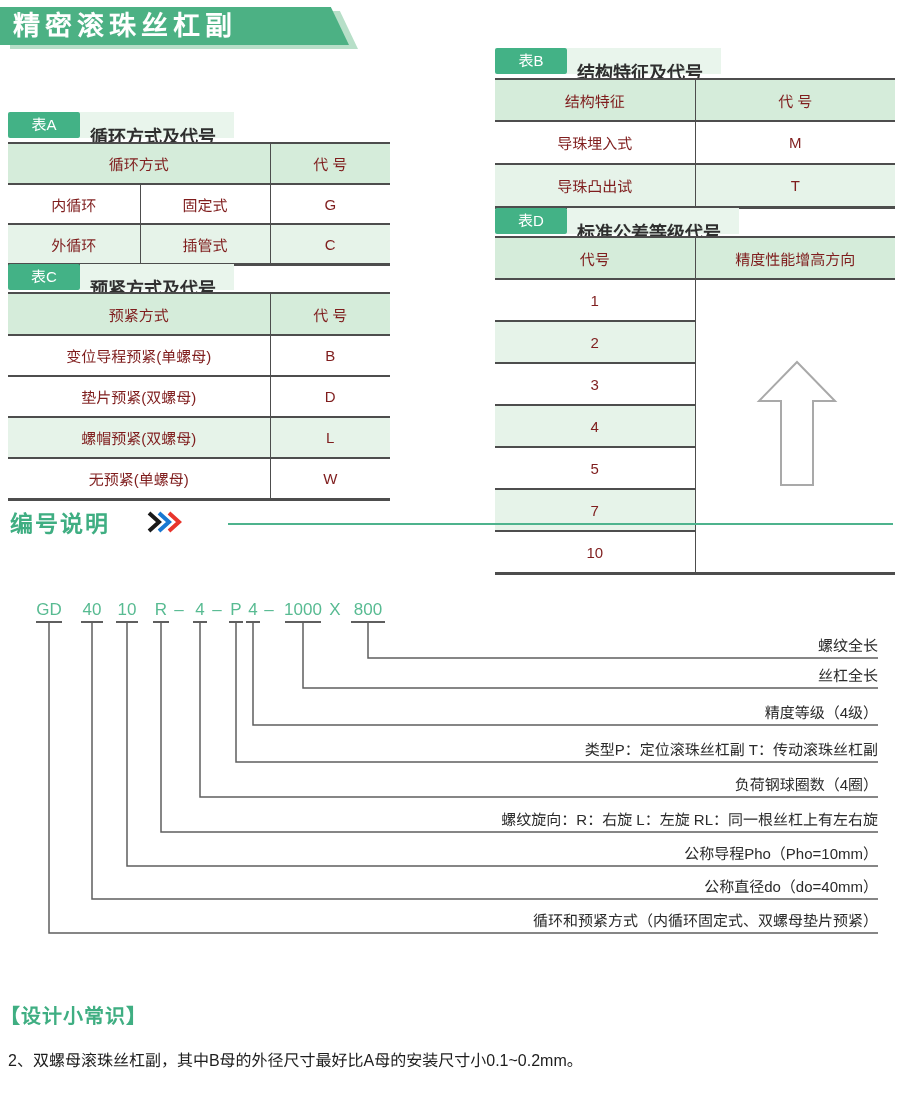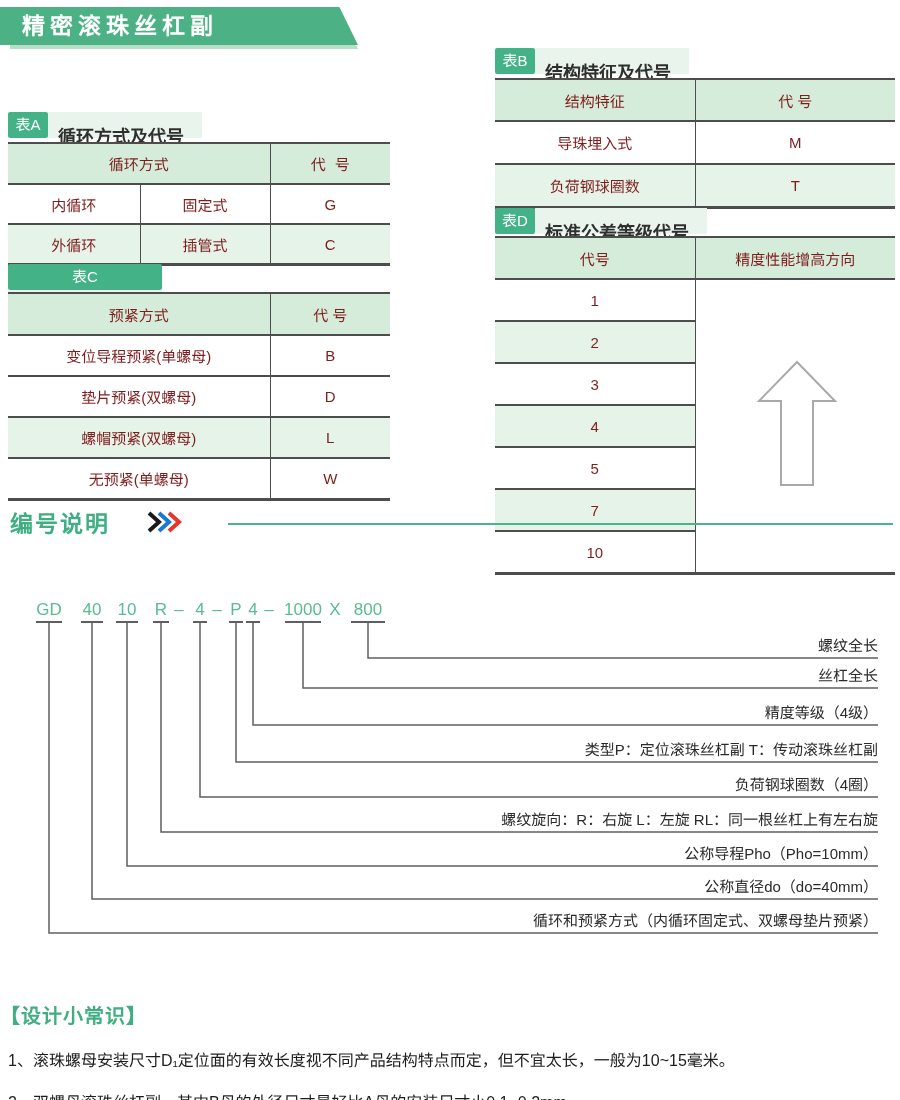--- a/index.html
+++ b/index.html
@@ -4,40 +4,40 @@
 <style>
   html,body{margin:0;padding:0;background:#fff;}
   .page{position:relative;width:900px;height:1100px;background:#ffffff;overflow:hidden;
         font-family:"Liberation Sans","DejaVu Sans",sans-serif;color:#222;}
 
   
   .banner-echo{position:absolute;left:10px;top:11px;width:348px;height:38px;background:#b7dfc8;
     clip-path:polygon(0 0,94.8% 0,100% 100%,0 100%);}
   .banner{position:absolute;left:0;top:7px;width:348px;height:38px;background:#4cb184;
     clip-path:polygon(0 0,94.8% 0,100% 100%,0 100%);
-    color:#fff;font-size:23px;font-weight:bold;letter-spacing:5px;line-height:38px;padding-left:10px;
+    color:#fff;font-size:27px;font-weight:bold;letter-spacing:5px;line-height:38px;padding-left:1px;
     text-align:left;text-indent:12px;}
 
   
   .tbl-title{position:absolute;display:flex;align-items:stretch;height:26px;}
   .badge{display:inline-block;min-width:36px;background:#43b286;color:#fff;font-size:15px;
-    line-height:26px;text-align:center;border-radius:2px;padding:0 2px;}
+    line-height:26px;text-align:center;border-radius:2px;padding:0 18px;}
   .strip{display:inline-block;background:#e9f5ec;color:#2f2f2f;font-size:18px;font-weight:bold;
     line-height:26px;padding:12px 18px 0 10px;white-space:nowrap;}
 
   
   .dtable{position:absolute;border-collapse:collapse;table-layout:fixed;
     border-top:2px solid #4d4d4d;border-bottom:3px solid #4d4d4d;}
   .dtable th,.dtable td{border-bottom:2px solid #4d4d4d;text-align:center;
     font-size:15px;color:#7f1d1d;padding:5px;font-weight:normal;overflow:hidden;white-space:nowrap;}
   .dtable th+th,.dtable td+td{border-left:1px solid #4d4d4d;}
   .hdr th{background:#d5ecda;}
   .alt td{background:#e6f3e9;}
   .tblA{left:8px;top:142px;width:382px;}
-  .tblA .hdr th{height:29px;font-family:Liberation Mono, monospace;} .tblA td{height:28px;}
+  .tblA .hdr th{height:29px;} .tblA td{height:28px;}
   .tblB{left:495px;top:78px;width:400px;}
   .tblB .hdr th{height:30px;} .tblB td{height:31px;}
   .tblC{left:8px;top:292px;width:382px;}
   .tblC .hdr th{height:30px;} .tblC td{height:29px;}
   .tblD{left:495px;top:236px;width:400px;}
   .tblD .hdr th{height:30px;} .tblD td{height:30px;}
   .arrowcell{background:#fff;vertical-align:middle;}
 
   
   .section-head{position:absolute;left:10px;top:505px;width:883px;display:flex;align-items:center;gap:28px;}
@@ -74,21 +74,21 @@
     <tbody>
         <tr class="hdr">
       <th>结构特征</th>
       <th>代 号</th>
     </tr>
     <tr>
       <td>导珠埋入式</td>
       <td>M</td>
     </tr>
     <tr class="alt">
-      <td>负荷钢球圈数</td>
+      <td>导珠凸出试</td>
       <td>T</td>
     </tr>
   </tbody>
     </table>
 
   <div class="tbl-title" style="left:8px;top:112px;">
     <span class="badge">表A</span>
     <span class="strip">循环方式及代号</span>
   </div>
   <table class="dtable tblA">
@@ -151,21 +151,21 @@
         </tr>
     <tr class="alt">
           <td>7</td>
         </tr>
     <tr>
           <td>10</td>
         </tr>
   </tbody>
     </table>
 
-  <div class="tbl-title" style="left:8px;top:264px;flex-direction:column;">
+  <div class="tbl-title" style="left:8px;top:264px;">
     <span class="badge">表C</span>
     <span class="strip">预紧方式及代号</span>
   </div>
   <table class="dtable tblC">
     <colgroup>
         <col style="width:262px">
         <col style="width:120px">
       </colgroup>
     <tbody>
         <tr class="hdr">
@@ -247,17 +247,16 @@
     <text class="lbl" x="878" y="170" text-anchor="end">类型P：定位滚珠丝杠副 T：传动滚珠丝杠副</text>
     <text class="lbl" x="878" y="205" text-anchor="end">负荷钢球圈数（4圈）</text>
     <text class="lbl" x="878" y="240" text-anchor="end">螺纹旋向：R：右旋 L：左旋 RL：同一根丝杠上有左右旋</text>
     <text class="lbl" x="878" y="274" text-anchor="end">公称导程Pho（Pho=10mm）</text>
     <text class="lbl" x="878" y="307" text-anchor="end">公称直径do（do=40mm）</text>
     <text class="lbl" x="878" y="341" text-anchor="end">循环和预紧方式（内循环固定式、双螺母垫片预紧）</text>
   </svg>
 
   <div class="tips">
     <div class="tips-title">【设计小常识】</div>
-    <div class="tip-item">1、滚珠螺母安装尺寸D₁定位面的有效长度视不同产品结构特点而定，但不宜太长，一般为10~15毫米。</div>
     <div class="tip-item">2、双螺母滚珠丝杠副，其中B母的外径尺寸最好比A母的安装尺寸小0.1~0.2mm。</div>
   </div>
 
 </div>
 
 </body></html>

